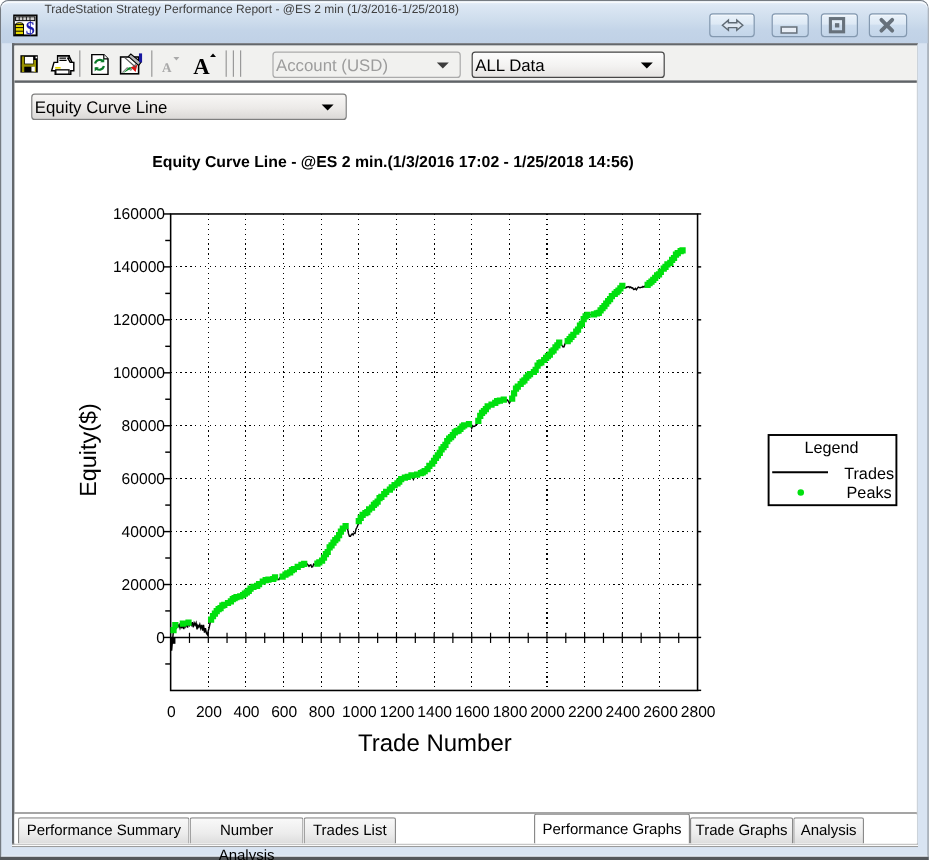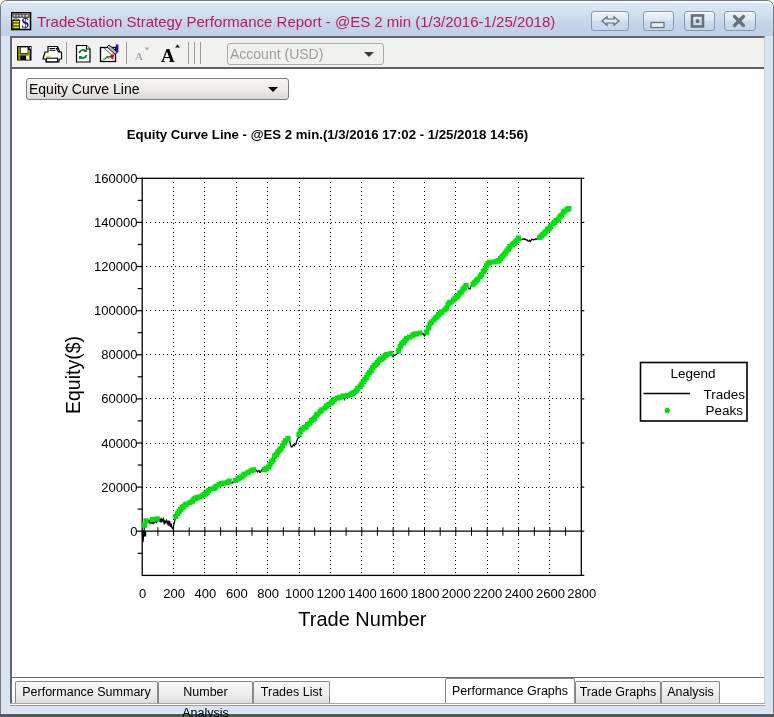--- a/index.html
+++ b/index.html
@@ -2,21 +2,21 @@
 <html><head><meta charset="utf-8"><style>
 *{margin:0;padding:0;box-sizing:border-box}
 body{width:774px;height:717px;background:#fff;font-family:"Liberation Sans",sans-serif;overflow:hidden}
 #page{position:relative;width:774px;height:717px}
 #win{position:absolute;left:0;top:0;width:774px;height:717px;border-radius:7px 7px 0 0;
  background:#d9e4f2;
  box-shadow:inset 0 0 0 1px #757b82}
 #tbarbg{position:absolute;left:1px;top:1px;width:772px;height:35px;border-radius:6px 6px 0 0;
  background:linear-gradient(#e9f1fa 0%,#dce7f4 10%,#cedded 45%,#c3d4e8 70%,#c0d1e6 100%);
  box-shadow:inset 0 1.5px 0 rgba(255,255,255,.7)}
-#titletext{position:absolute;left:37px;top:13px;font-size:15px;color:#be185d}
+#titletext{position:absolute;left:37px;top:3px;font-size:10px;color:#404040}
 #appicon{position:absolute;left:11px;top:12px}
 .capbtn{position:absolute;top:11px;height:20px;border:1px solid #8499b0;border-radius:3px;
  background:linear-gradient(#eaf2fa 0%,#dde9f5 45%,#cdddee 50%,#c3d5e9 100%);
  box-shadow:inset 0 1px 0 rgba(255,255,255,.8)}
 #client{position:absolute;left:10px;top:36px;width:755px;height:669px;background:#fff;
  border-top:2px solid #63676b;border-left:2px solid #63676b;border-right:1px solid #ccd3da;border-bottom:none}
 #toolbar{position:absolute;left:12px;top:38px;width:752px;height:31px;background:#f1f1ef;
  border-bottom:2px solid #5f6367}
 .tsep{position:absolute;top:42px;width:1px;height:22px;background:#999}
 .combo{position:absolute;height:22px;border:1px solid #474747;border-radius:3px;
@@ -125,20 +125,22 @@
   <path d="M161 4.5 l2.5 -3 l2.5 3z" fill="#000"></path>
  </svg>
  <div class="tsep" style="left:66px"></div>
  <div class="tsep" style="left:126px"></div>
  <div class="tsep" style="left:187.5px"></div>
  <div class="tsep" style="left:193.5px"></div>
  <div class="tsep" style="left:199.5px"></div>
 
  <div class="combo" style="left:227px;top:42.5px;width:157px;background:#f1f1ef;color:#9d9d9d;border-color:#ababab">Account (USD)
    <div class="arr" style="right:9px;border-top-color:#3c3c3c"></div></div>
+ <div class="combo" style="left:393px;top:42.5px;width:161px;background:linear-gradient(#fdfdfd,#f3f2f1 55%,#e6e4e2)">ALL Data
+   <div class="arr" style="right:9px"></div></div>
  <div class="combo" style="left:26px;top:77.5px;width:263px;border-radius:3px;border-color:#7e7e7e">Equity Curve Line
    <div class="arr" style="right:10px"></div></div>
 
  <svg id="chart" style="position:absolute;left:0;top:0" width="774" height="717" viewBox="0 0 774 717">
   <g font-family="Liberation Sans,sans-serif">
 
    <g stroke="#000" stroke-width="1" stroke-dasharray="1 3.1" shape-rendering="crispEdges">
     <line x1="173.6" y1="178.3" x2="173.6" y2="575.4"></line>
 <line x1="204.9" y1="178.3" x2="204.9" y2="575.4"></line>
 <line x1="236.3" y1="178.3" x2="236.3" y2="575.4"></line>

